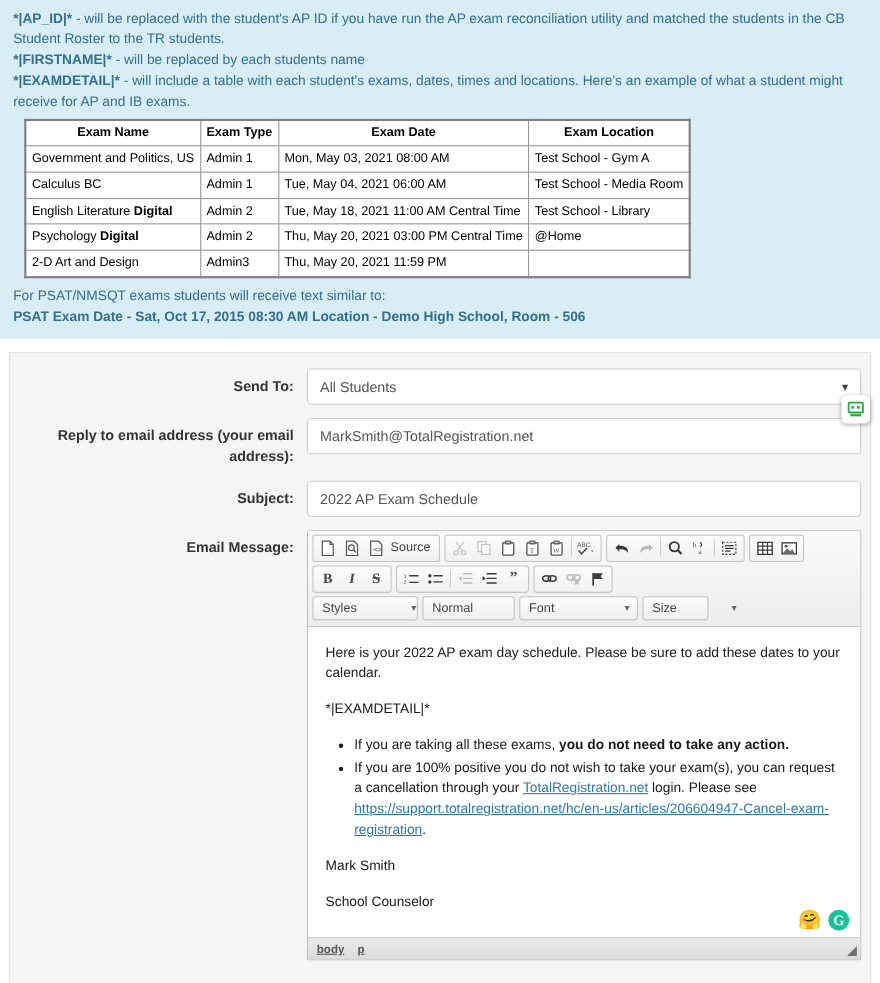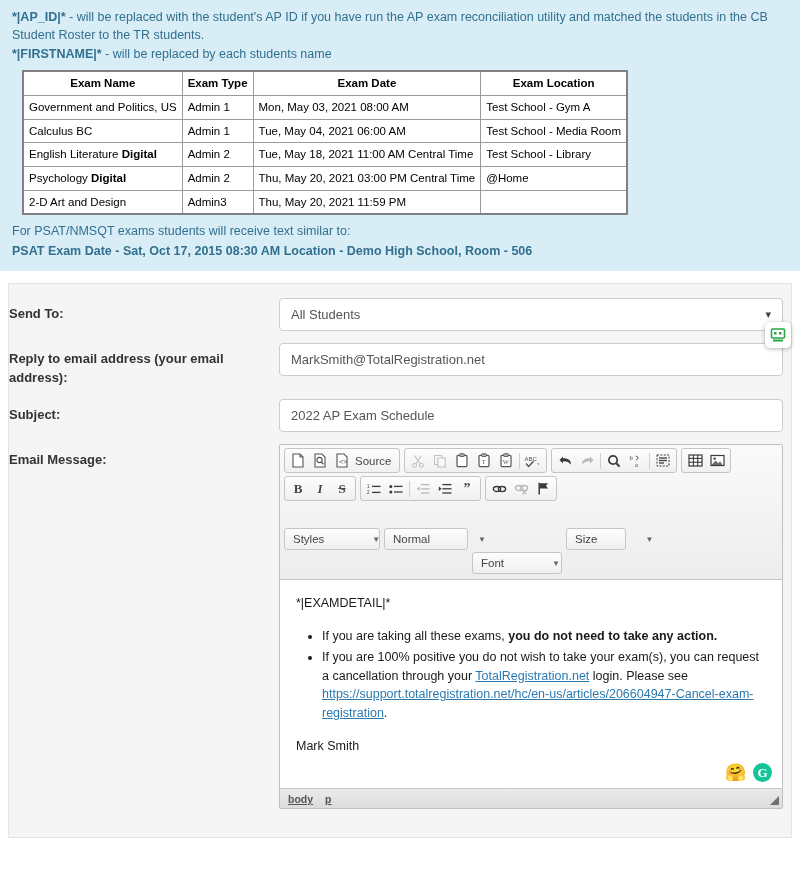--- a/index.html
+++ b/index.html
@@ -58,21 +58,21 @@
     padding: 14px 0 16px 0;
     position: relative;
   }
   .form-row {
     display: flex;
     align-items: flex-start;
     margin-bottom: 12px;
   }
   .form-label {
     width: 270px;
-    text-align: left;
+    text-align: right;
     padding: 7px 12px 0 0;
     font-size: 13px;
     font-weight: bold;
     color: #333;
     line-height: 1.45;
     flex: 0 0 270px;
   }
   .form-control { flex: 1; padding-right: 8px; }
 
   .txt-input, .sel-input {
@@ -140,21 +140,21 @@
     background: linear-gradient(#fdfdfd,#efefef);
     height: 22px;
     font-size: 11.5px;
     color: #444;
     padding: 0 5px 0 8px;
     gap: 36px;
   }
   .ck-combo .caret { font-size: 8px; color:#666; margin-left: 12px;}
   .w-styles { width: 96px; }
   .w-normal { width: 84px; }
-  .w-font   { width: 90px; margin-top: 48px; }
+  .w-font   { width: 108px; }
   .w-size   { width: 60px; }
 
   .ck-body {
     background: #fff;
     padding: 14px 16px 8px 16px;
     font-size: 12.5px;
     color: #1a1a1a;
     line-height: 1.5;
     position: relative;
     min-height: 208px;
@@ -195,20 +195,23 @@
 </style>
 </head>
 <body>
 
 <div class="info-panel">
   <p class="info-line">
     <b>*|AP_ID|*</b><span> - will be replaced with the student's AP ID if you have run the AP exam reconciliation utility and matched the students in the CB Student Roster to the TR students.</span>
   </p>
   <p class="info-line">
     <b>*|FIRSTNAME|*</b><span> - will be replaced by each students name</span>
+  </p>
+  <p class="info-line">
+    <b>*|EXAMDETAIL|*</b><span> - will include a table with each student's exams, dates, times and locations. Here's an example of what a student might receive for AP and IB exams.</span>
   </p>
 
   <div class="exam-table-wrap">
     <table class="exam-table">
       <thead>
         <tr>
           <th class="c-name">Exam Name</th>
           <th class="c-type">Exam Type</th>
           <th class="c-date">Exam Date</th>
           <th class="c-loc">Exam Location</th>
@@ -514,30 +517,32 @@
               <span class="caret">▼</span>
             </div>
             <div class="ck-combo w-size">
               <span>Size</span>
               <span class="caret">▼</span>
             </div>
           </div>
         </div>
 
         <div class="ck-body">
+          <p>Here is your 2022 AP exam day schedule. Please be sure to add these dates to your calendar.</p>
           <p>*|EXAMDETAIL|*</p>
           <ul>
             <li>
               <span>If you are taking all these exams, </span><b>you do not need to take any action.</b>
             </li>
             <li>
               <span>If you are 100% positive you do not wish to take your exam(s), you can request a cancellation through your </span><a href="#">TotalRegistration.net</a><span> login. Please see </span><a href="#">https://support.totalregistration.net/hc/en-us/articles/206604947-Cancel-exam-registration</a><span>.</span>
             </li>
           </ul>
           <p class="sig">Mark Smith</p>
+          <p class="sig">School Counselor</p>
 
           <div class="editor-icons">
             <span style="font-size:17px;line-height:1;">🤗</span>
             <span class="grammarly-g">G</span>
           </div>
         </div>
 
         <div class="ck-status">
           <span>body</span>
           <span>p</span>

